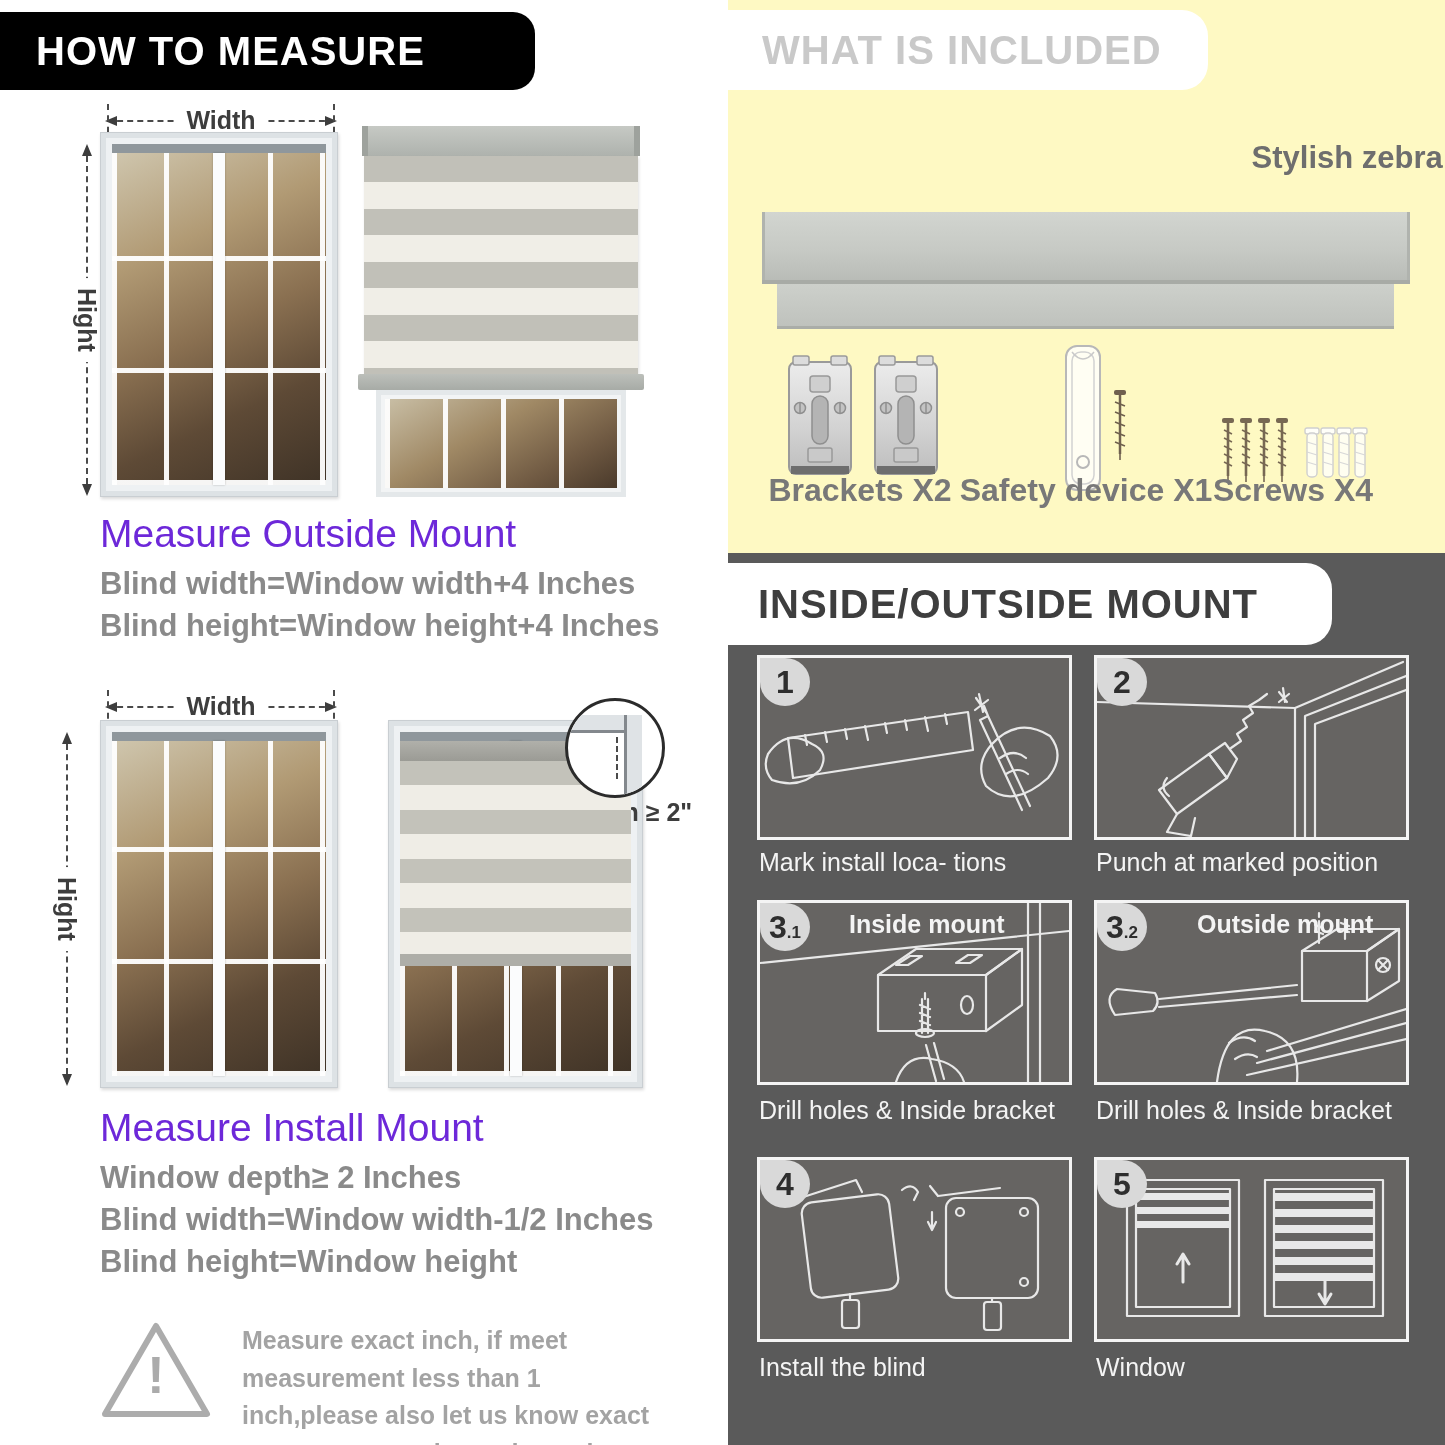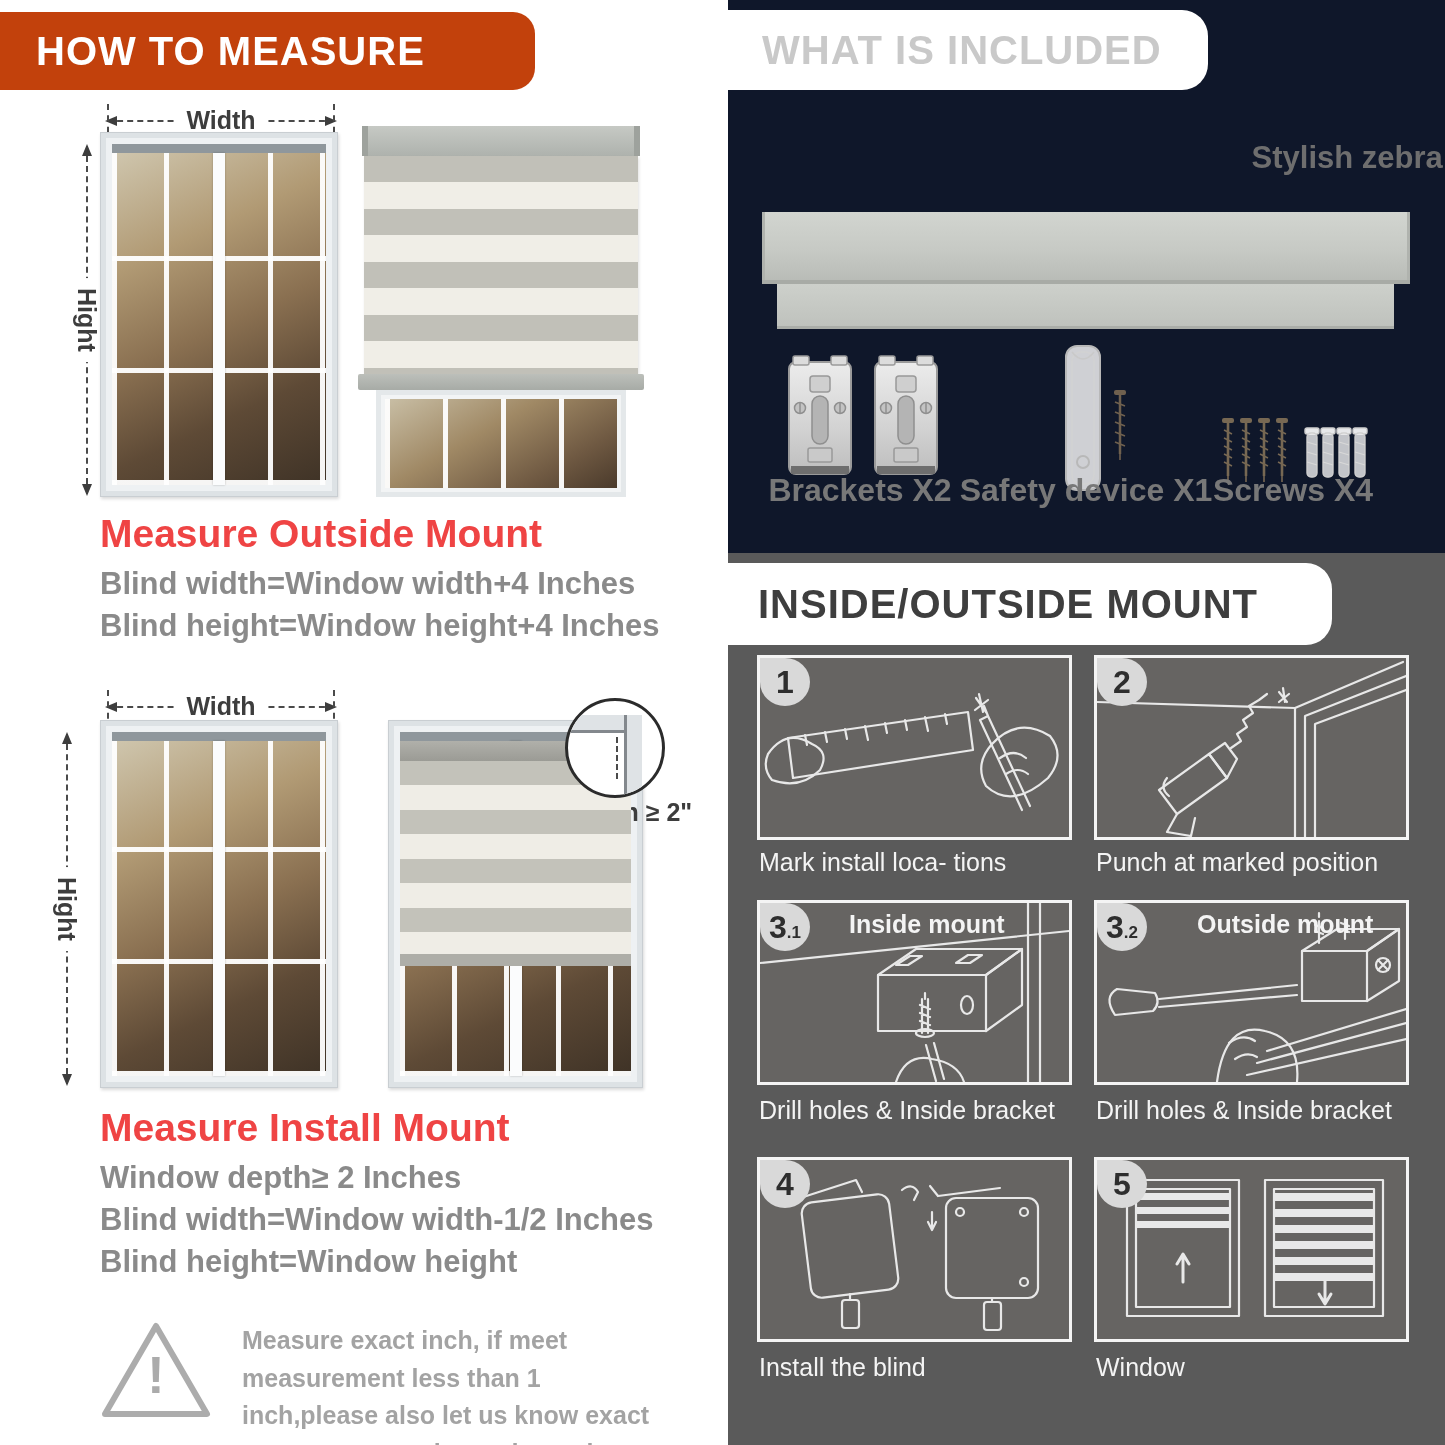--- a/index.html
+++ b/index.html
@@ -6,24 +6,24 @@
   body{
     width:1445px;height:1445px;position:relative;background:#ffffff;
     font-family:"Liberation Sans",sans-serif;overflow:hidden;
     -webkit-font-smoothing:antialiased;
   }
 
   
   #left-col{position:absolute;left:0;top:0;width:705px;height:1445px;background:#fff;}
   .badge-gray{
     position:absolute;left:0;top:12px;height:78px;line-height:78px;
-    background:#c2410c;color:#fff;font-size:40px;font-weight:700;
+    background:#000000;color:#fff;font-size:40px;font-weight:700;
     padding:0 110px 0 36px;border-radius:0 22px 22px 0;letter-spacing:1px;white-space:nowrap;
   }
-  .sec-title{position:absolute;font-size:39px;font-weight:700;color:#ef4444;white-space:nowrap;}
+  .sec-title{position:absolute;font-size:39px;font-weight:400;color:#6d28d9;white-space:nowrap;}
   .formula{position:absolute;font-size:31px;font-weight:700;color:#8a8a8a;white-space:nowrap;}
 
   
   .win{
     position:absolute;background:#eef1f3;border:1px solid #c9ced2;
     box-shadow:inset 0 0 0 5px #dde2e5, 1px 2px 3px rgba(0,0,0,.15);
     padding:11px;box-sizing:border-box;
   }
   .win .head{position:absolute;left:11px;right:11px;top:11px;height:9px;background:#8f979c;z-index:2;}
   .win .glass{
@@ -70,21 +70,21 @@
   .mag .bar-v{position:absolute;right:20px;top:14px;width:15px;bottom:-4px;background:#dfe3e6;border-left:3px solid #83888d;}
   .mag .dash{position:absolute;right:44px;top:36px;height:42px;border-left:2px dashed #4a4a4a;}
   .depth-lbl{position:absolute;font-size:25px;font-weight:700;color:#3d3d3d;white-space:nowrap;}
 
   
   .warning-text{position:absolute;width:420px;font-size:25px;font-weight:600;color:#a3a3a3;line-height:1.5;}
   .exclaim{position:absolute;font-size:52px;font-weight:700;color:#ababab;}
 
   
   #right-col{position:absolute;left:728px;top:0;width:717px;height:1445px;}
-  #included-sec{position:absolute;left:0;top:0;width:717px;height:553px;background:#0f172a;}
+  #included-sec{position:absolute;left:0;top:0;width:717px;height:553px;background:#fef9c3;}
   .badge-white-top{
     position:absolute;left:0;top:10px;height:80px;line-height:80px;background:#ffffff;
     color:#c9c9c9;font-size:40px;font-weight:700;padding:0 46px 0 34px;
     border-radius:0 26px 26px 0;letter-spacing:1px;white-space:nowrap;
   }
   .blind-title{position:absolute;left:0;width:844px;top:140px;text-align:right;font-size:31px;font-weight:700;color:#6e6e6e;}
   .cassette-bar{position:absolute;left:34px;top:212px;width:648px;height:72px;
     background:linear-gradient(180deg,#d2d5d0 0%,#c6c9c4 55%,#b7bab5 100%);
     box-shadow:inset 0 -4px 0 #a8aba6, inset 3px 0 0 #b0b3ae, inset -3px 0 0 #b0b3ae;}
   .cassette-rail{position:absolute;left:49px;top:284px;width:617px;height:45px;

